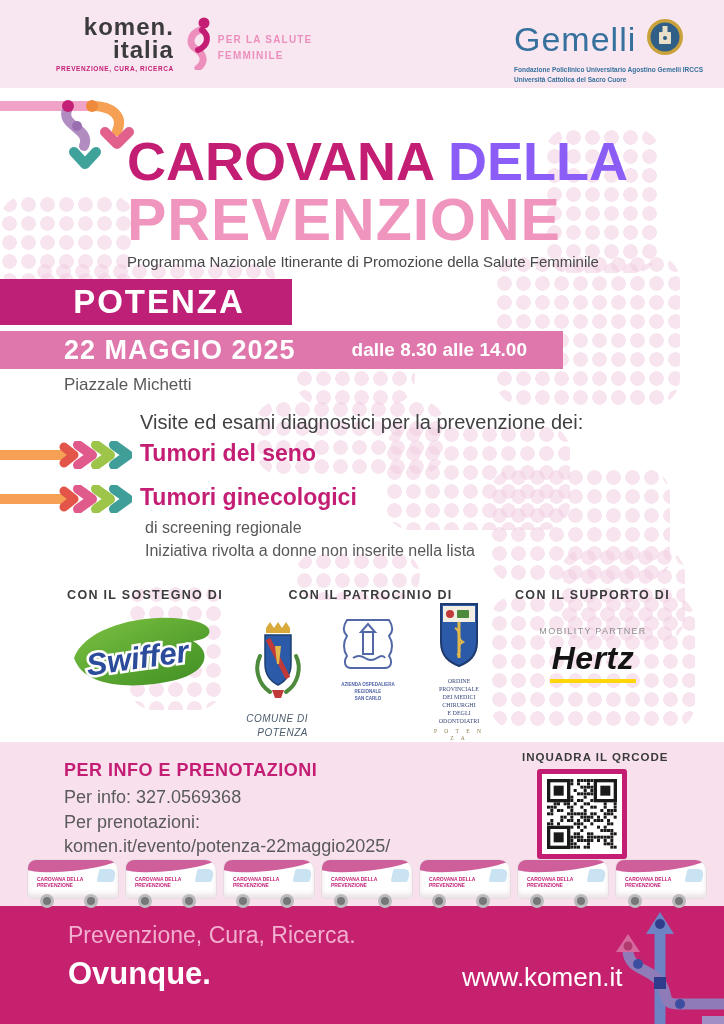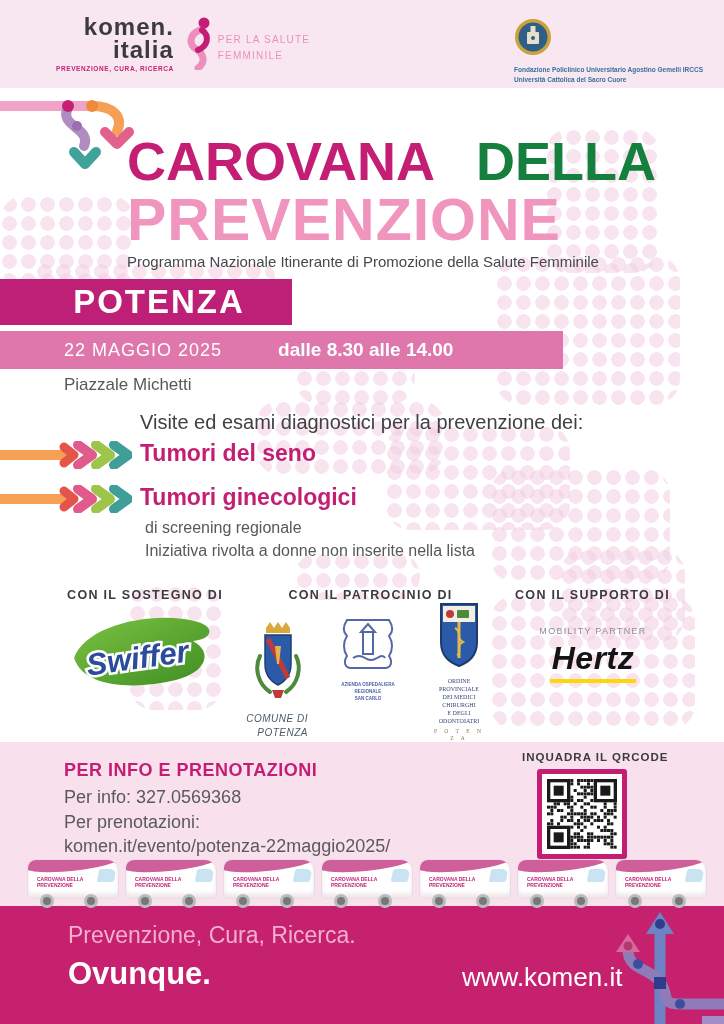--- a/index.html
+++ b/index.html
@@ -6,46 +6,46 @@
   .poster { position:relative; width:724px; height:1024px; overflow:hidden; background:#ffffff;
             font-family:"Liberation Sans", sans-serif; }
 
   
   .header-band { position:absolute; left:0; top:0; width:724px; height:88px; background:#F8E7F1; z-index:1; }
   .komen-logo { position:absolute; left:56px; top:16px; display:flex; z-index:2; }
   .komen-text { text-align:right; color:#3B3B3D; font-weight:bold; line-height:0.95; }
   .komen-line { font-size:24px; letter-spacing:1px; }
   .komen-tagline { font-size:6.5px; color:#C31E74; letter-spacing:0.6px; margin-top:4px; font-weight:bold; white-space:nowrap; }
   .komen-ribbon { margin:0 4px 0 6px; }
-  .komen-claim { color:#EC8FBC; font-weight:normal; font-size:10px; letter-spacing:1.2px; line-height:1.6; margin-top:16px; }
+  .komen-claim { color:#EC8FBC; font-weight:bold; font-size:10px; letter-spacing:1.2px; line-height:1.6; margin-top:16px; }
   .gemelli { position:absolute; left:514px; top:18px; width:202px; z-index:2; }
   .gemelli-row { display:flex; align-items:center; gap:10px; }
   .gemelli-name { font-size:34px; color:#36709C; letter-spacing:1px; }
   .gemelli-sub { margin-top:5px; font-size:6.5px; font-weight:bold; color:#36709C; line-height:1.5; }
 
   
   .dots { position:absolute; z-index:0; border-radius:26px; opacity:.55;
           background-image: radial-gradient(circle, #F2CFE2 7px, transparent 7.6px);
           background-size: 19px 19px; }
 
   
   .deco-arrows { position:absolute; left:0; top:94px; z-index:1; }
   .hero-title { position:absolute; left:127px; top:134px; z-index:1; font-weight:bold; line-height:1; }
   .title-line1 { font-size:54px; letter-spacing:0; white-space:nowrap; }
-  .t-magenta { color:#C31E74; } .t-dark { color:#15803d;margin-left:28px; }
+  .t-magenta { color:#C31E74; } .t-dark { color:#8b5cf6; }
   .title-line2 { font-size:59px; color:#F095BD; margin-top:3px; letter-spacing:1px; white-space:nowrap; }
   .hero-subtitle { position:absolute; left:127px; top:253px; font-size:15px; color:#48484A; z-index:1; white-space:nowrap; }
 
   
   .city-banner { position:absolute; left:0; top:279px; width:292px; height:46px; background:#BE2077; color:#fff;
                  display:flex; align-items:center; justify-content:center; padding-left:26px; box-sizing:border-box;
                  font-size:33px; font-weight:bold; letter-spacing:2px; z-index:1; }
   .date-banner { position:absolute; left:0; top:331px; width:563px; height:38px; background:#DF77AC; color:#fff;
                  display:flex; align-items:center; z-index:1; }
-  .date-text { margin-left:64px; font-size:18px; font-weight:normal; letter-spacing:1px; }
+  .date-text { margin-left:64px; font-size:27px; font-weight:bold; letter-spacing:1px; }
   .time-text { margin-left:56px; font-size:19px; font-weight:bold; }
   .location { position:absolute; left:64px; top:375px; font-size:17px; color:#58585A; z-index:1; }
 
   
   .services-intro { position:absolute; left:140px; top:411px; font-size:20px; color:#414143; z-index:1; white-space:nowrap; }
   .bullet-arrow { position:absolute; left:0; z-index:1; }
   .service-item { position:absolute; left:140px; font-size:23px; font-weight:bold; color:#C31E74; z-index:1; }
   .services-note { position:absolute; left:145px; top:516px; font-size:16px; color:#58585A; line-height:1.45; z-index:1; }
 
   
@@ -118,20 +118,21 @@
       </svg>
     </div>
     <div class="komen-claim">
       <div>PER LA SALUTE</div>
       <div>FEMMINILE</div>
     </div>
   </div>
 
   <div class="gemelli">
     <div class="gemelli-row">
+      <div class="gemelli-name">Gemelli</div>
       <div>
         <svg width="38" height="38" viewBox="0 0 38 38">
           <circle cx="19" cy="19" r="18" fill="#C9A23C"></circle>
           <circle cx="19" cy="19" r="14.5" fill="#2F5E86"></circle>
           <rect x="13" y="14" width="12" height="12" rx="1" fill="#E8DFC8"></rect>
           <rect x="16.5" y="8" width="5" height="7" fill="#E8DFC8"></rect>
           <circle cx="19" cy="20" r="2" fill="#2F5E86"></circle>
         </svg>
       </div>
     </div>

